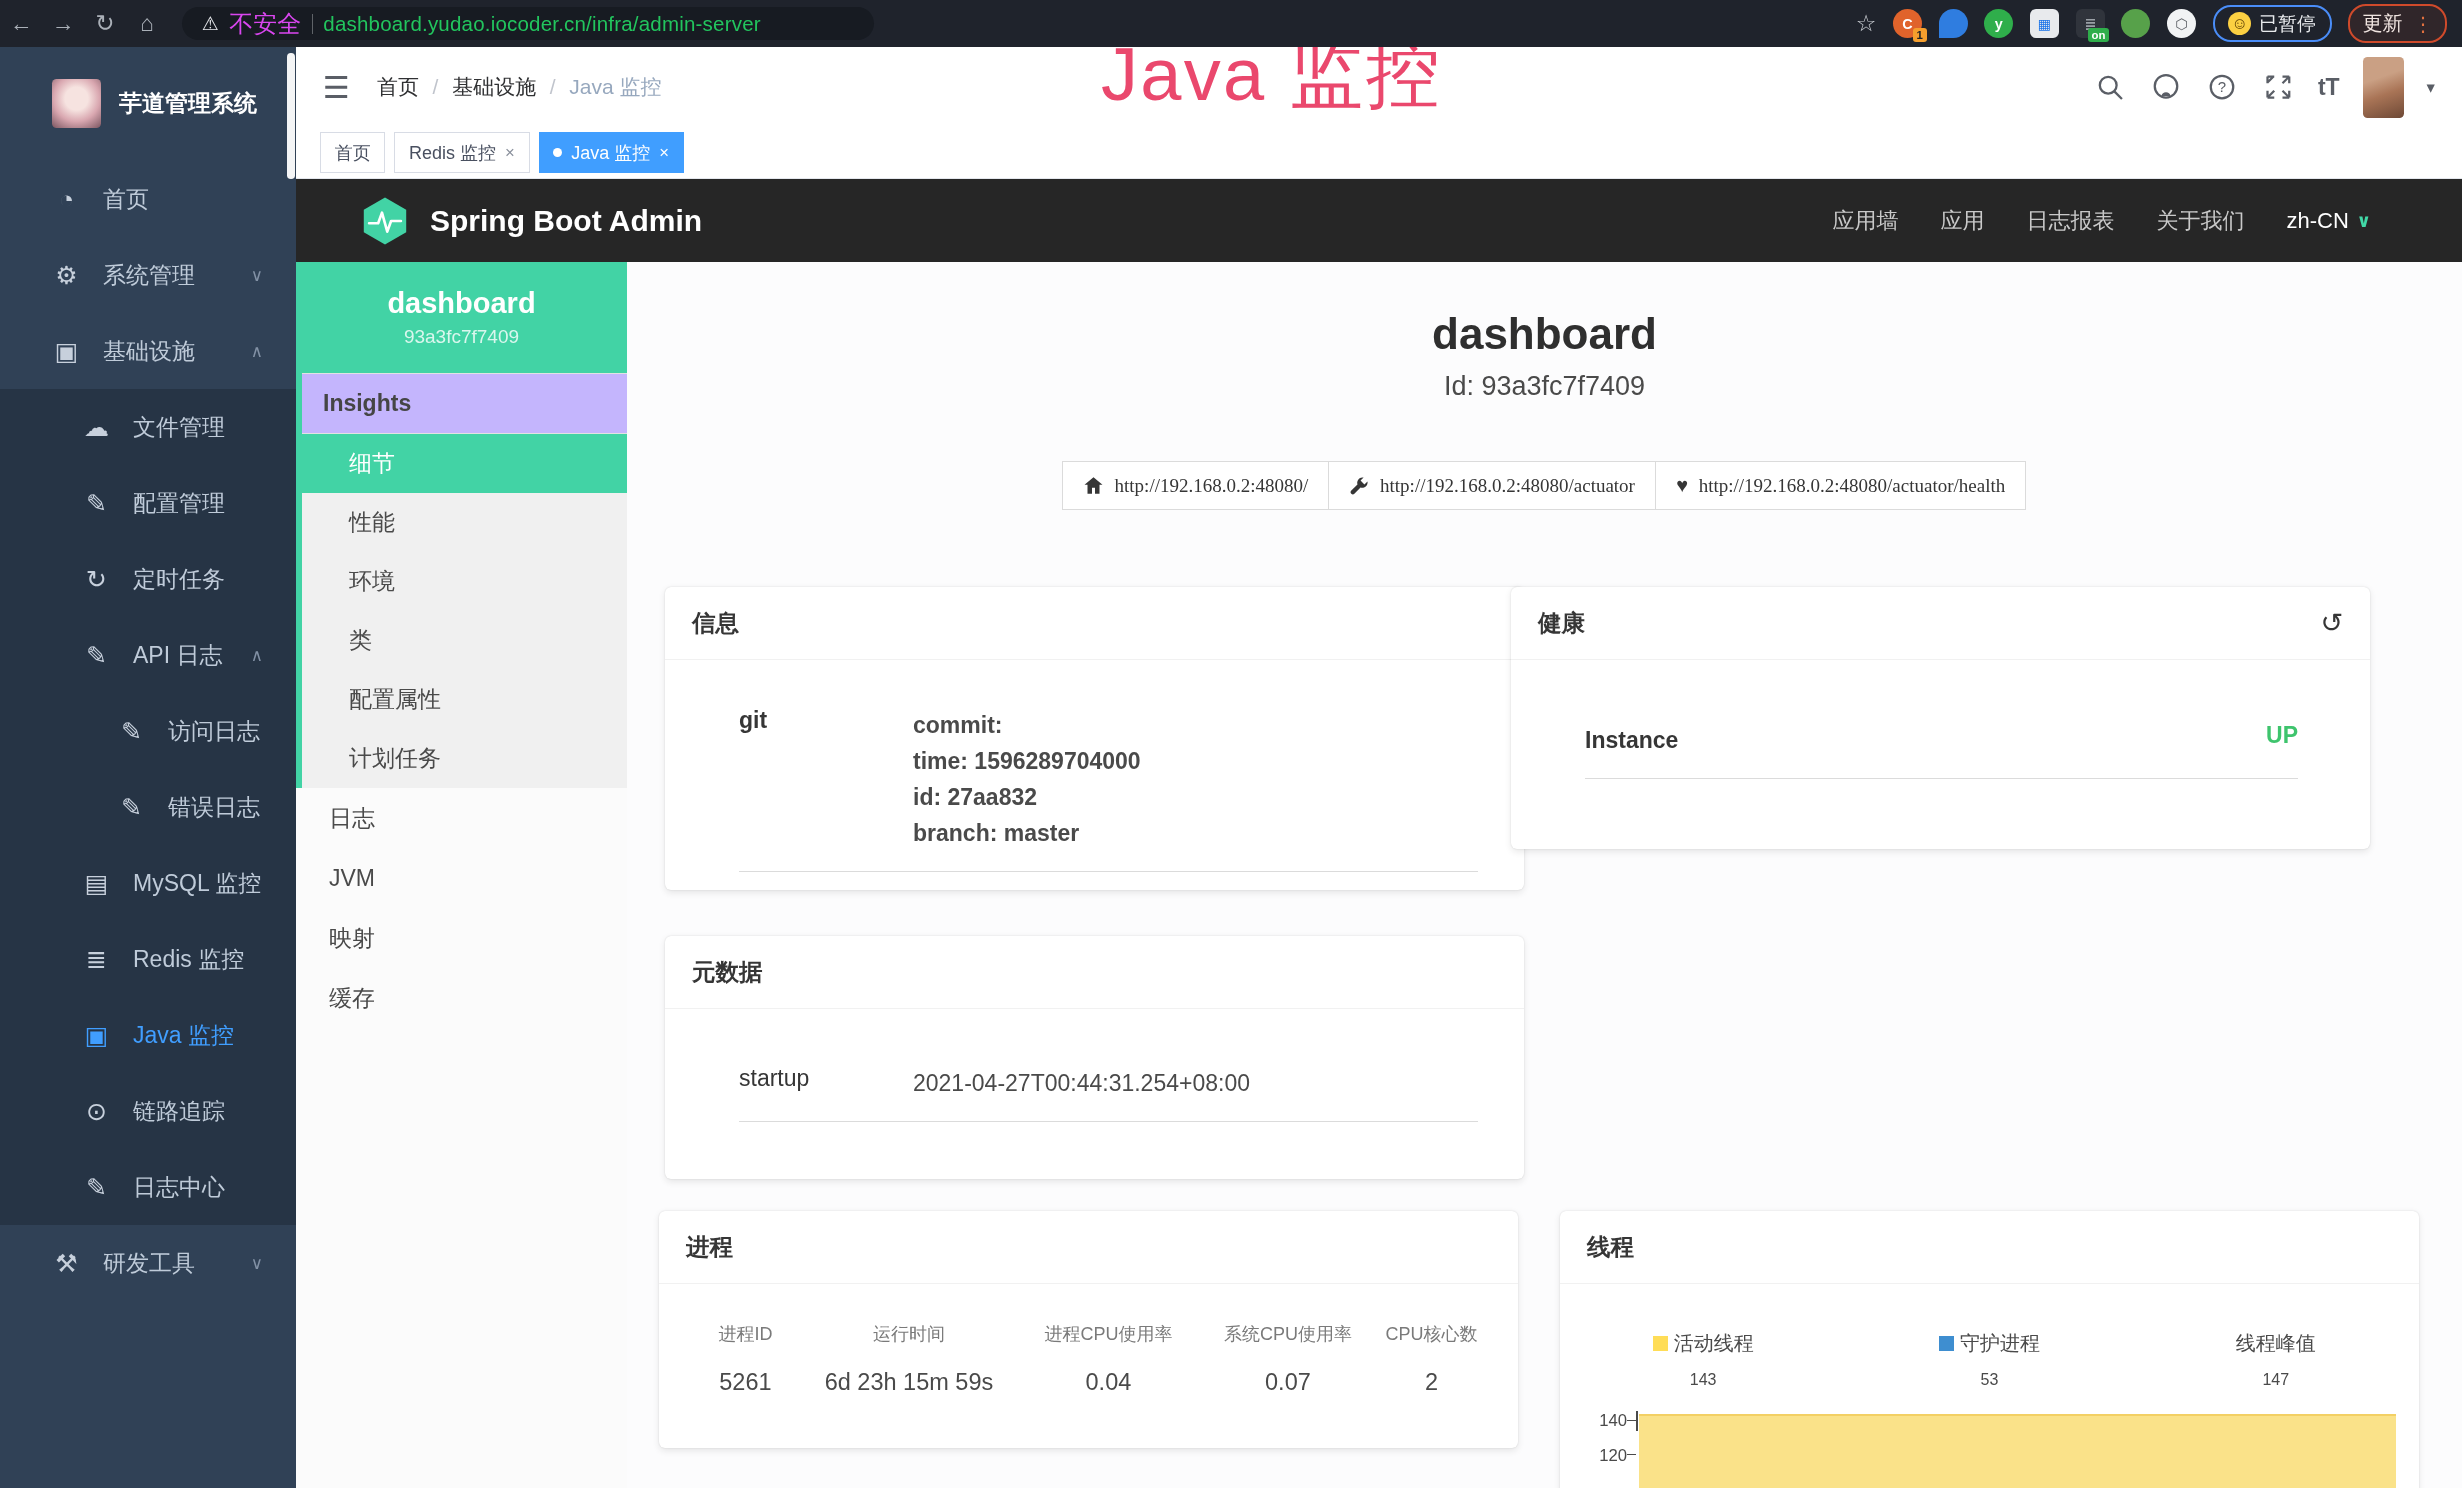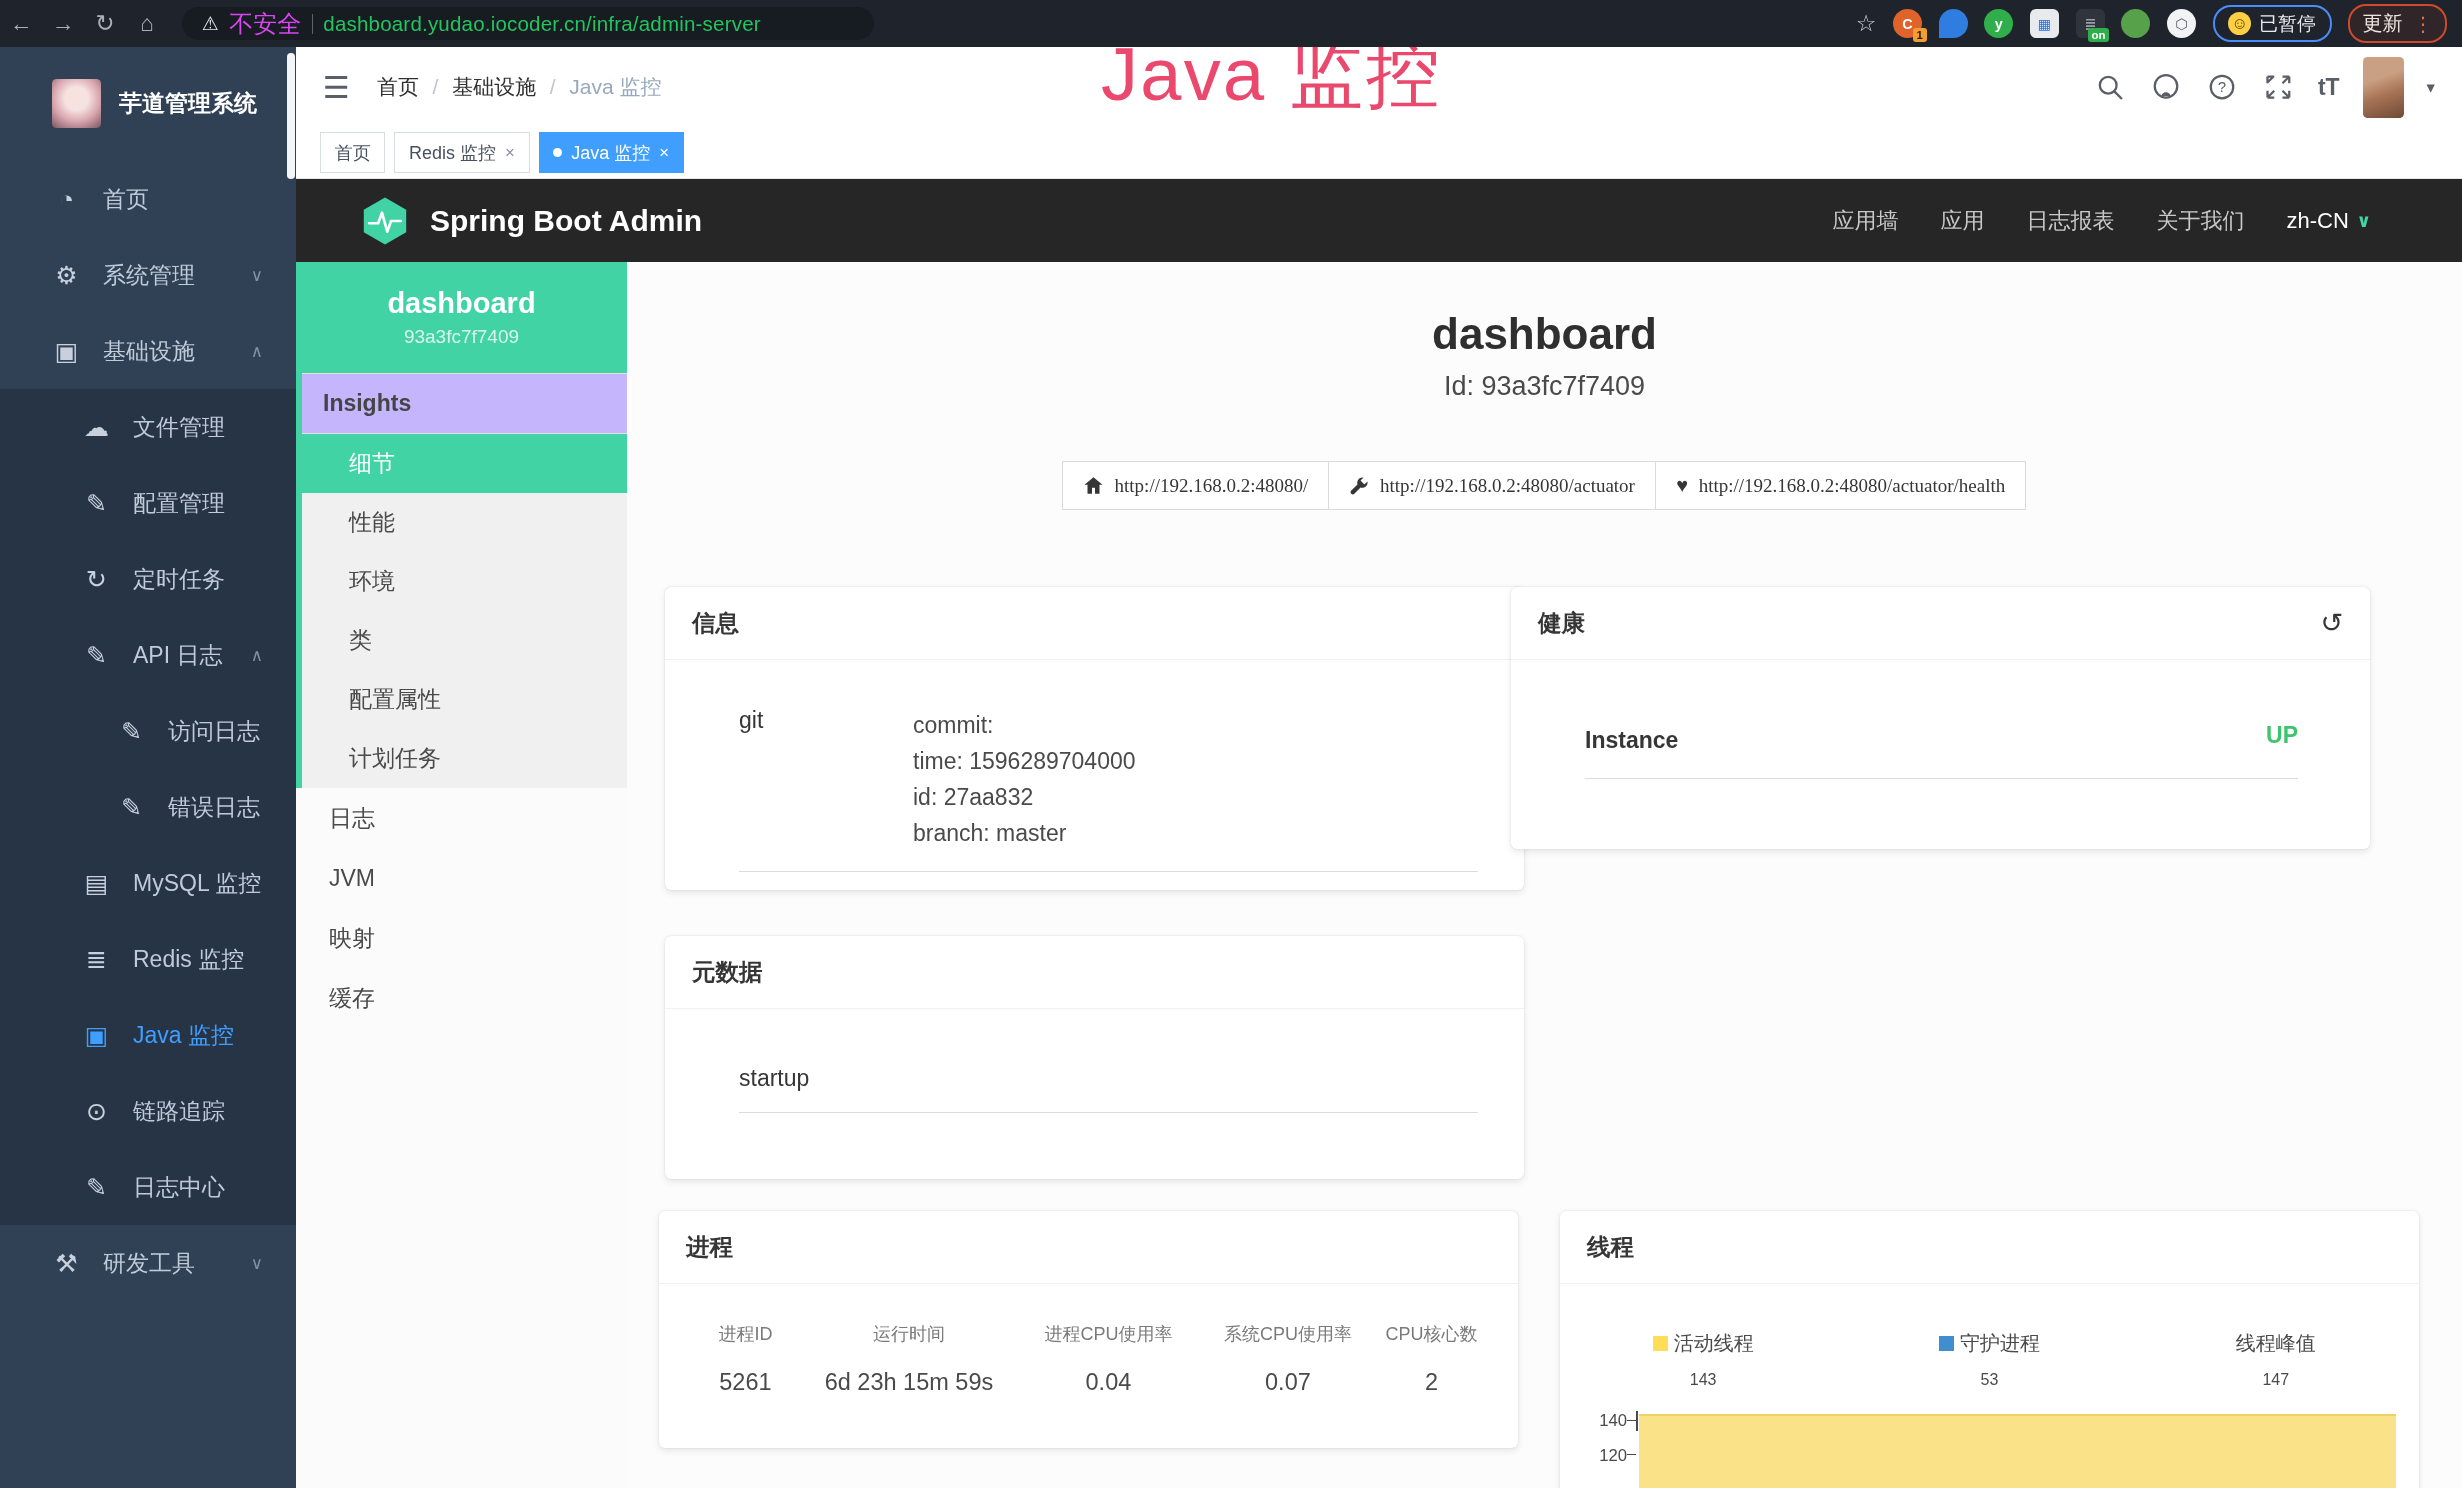--- a/index.html
+++ b/index.html
@@ -403,21 +403,21 @@
             <span class="linkbox">
               <span class="lico">♥</span>
               <span>http://192.168.0.2:48080/actuator/health</span>
             </span>
           </div>
 
           <div class="card" style="left:38px;top:325px;width:859px;height:303px;">
             <div class="card-h">
                 <span class="t">信息</span>
               </div>
-            <div style="padding:27px 46px 0 74px;">
+            <div style="padding:27px 46px 0 74px;font-weight:bold;">
               <div class="kv">
                 <span class="k">git</span>
                 <span class="v">commit:
   time: 1596289704000
   id: 27aa832
 branch: master</span>
               </div>
             </div>
           </div>
 
@@ -434,20 +434,21 @@
             </div>
           </div>
 
           <div class="card" style="left:38px;top:674px;width:859px;height:243px;">
             <div class="card-h">
                 <span class="t">元数据</span>
               </div>
             <div style="padding:36px 46px 0 74px;">
               <div class="kv">
                 <span class="k">startup</span>
+                <span class="v">2021-04-27T00:44:31.254+08:00</span>
               </div>
             </div>
           </div>
 
           <div class="card" style="left:32px;top:949px;width:859px;height:237px;">
             <div class="card-h">
                 <span class="t">进程</span>
               </div>
             <div style="padding:38px 23px 0 23px;">
               <div class="ptable">

